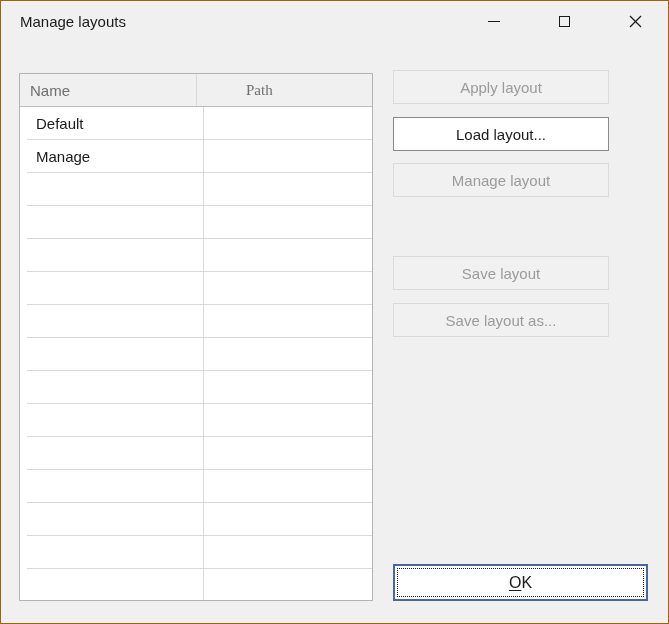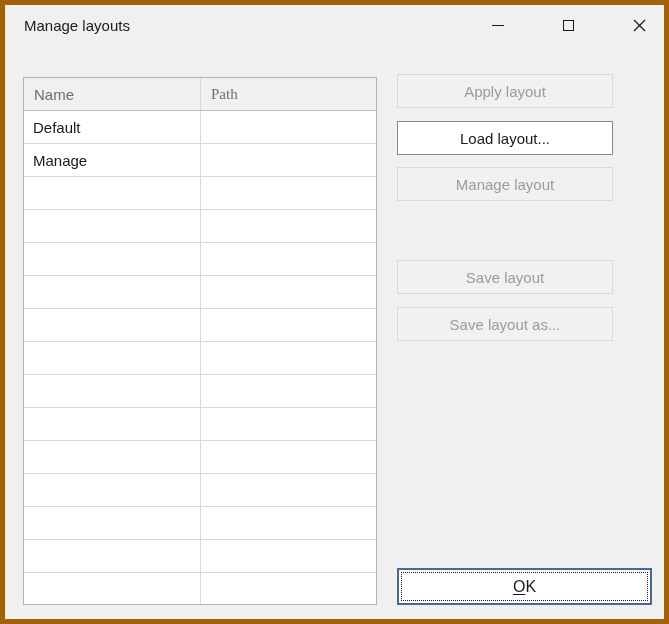--- a/index.html
+++ b/index.html
@@ -1,18 +1,18 @@
 <!DOCTYPE html>
 <html><head>
 <meta charset="utf-8">
 <style>
   html,body{margin:0;padding:0;background:#c8c8c8;}
   .window{
     position:relative;width:669px;height:624px;box-sizing:border-box;
-    background:#f0f0f0;border:5px solid #a16207;overflow:hidden;
+    background:#f0f0f0;border:1px solid #a16207;overflow:hidden;
     font-family:"Liberation Sans",sans-serif;
     -webkit-font-smoothing:antialiased;
   }
   
   .titlebar{position:absolute;left:0;top:0;right:0;height:40px;background:#f0f0f0;}
   .title{position:absolute;left:19px;top:12px;font-size:15px;color:#1b1b1b;white-space:nowrap;}
   .caption-btn{
     position:absolute;top:0;width:46px;height:40px;padding:0;margin:0;
     background:transparent;border:none;display:flex;align-items:center;justify-content:center;cursor:default;
   }
@@ -20,25 +20,25 @@
   .caption-btn.max{left:540px}
   .caption-btn.close{left:611px}
   .glyph-min{display:block;width:12px;height:0;border-top:1px solid #1a1a1a;}
   .glyph-max{display:block;width:11px;height:11px;box-sizing:border-box;border:1px solid #1a1a1a;background:transparent;}
   .glyph-close svg{display:block}
   
   .grid{
     position:absolute;left:18px;top:72px;width:354px;height:528px;box-sizing:border-box;
     background:#ffffff;border:1px solid #b2b2b2;overflow:hidden;
   }
-  .grid-header{display:flex;height:33px;box-sizing:border-box;background:#f0f0f0;border-bottom:1px solid #bdbdbd;}
+  .grid-header{display:flex;height:33px;box-sizing:border-box;background:#f0f0f0;border-bottom:1px solid #bdbdbd;gap:39px;}
   .hcell{box-sizing:border-box;display:flex;align-items:center;padding-left:10px;font-size:15px;color:#6e6e6e;}
   .hcell.name{width:177px;border-right:1px solid #d9d9d9;}
   .hcell.path{flex:1;font-family:Liberation Serif, serif;}
-  .row{display:flex;height:33px;box-sizing:border-box;border-bottom:1px solid #d9d9d9;background:#ffffff;}
+  .row{display:flex;height:33px;box-sizing:border-box;border-bottom:1px solid #d9d9d9;background:#ffffff;margin-left:7px;}
   .cell{box-sizing:border-box;display:flex;align-items:center;padding-left:9px;font-size:15px;color:#1a1a1a;overflow:hidden;white-space:nowrap;}
   .cell.name{width:177px;border-right:1px solid #d9d9d9;}
   .cell.path{flex:1;}
   
   .btn{
     position:absolute;left:392px;width:216px;height:34px;box-sizing:border-box;
     font-family:inherit;font-size:15px;display:flex;align-items:center;justify-content:center;
     cursor:default;padding:0;
   }
   .btn.enabled{background:#ffffff;border:1px solid #8a8a8a;color:#1a1a1a;}

